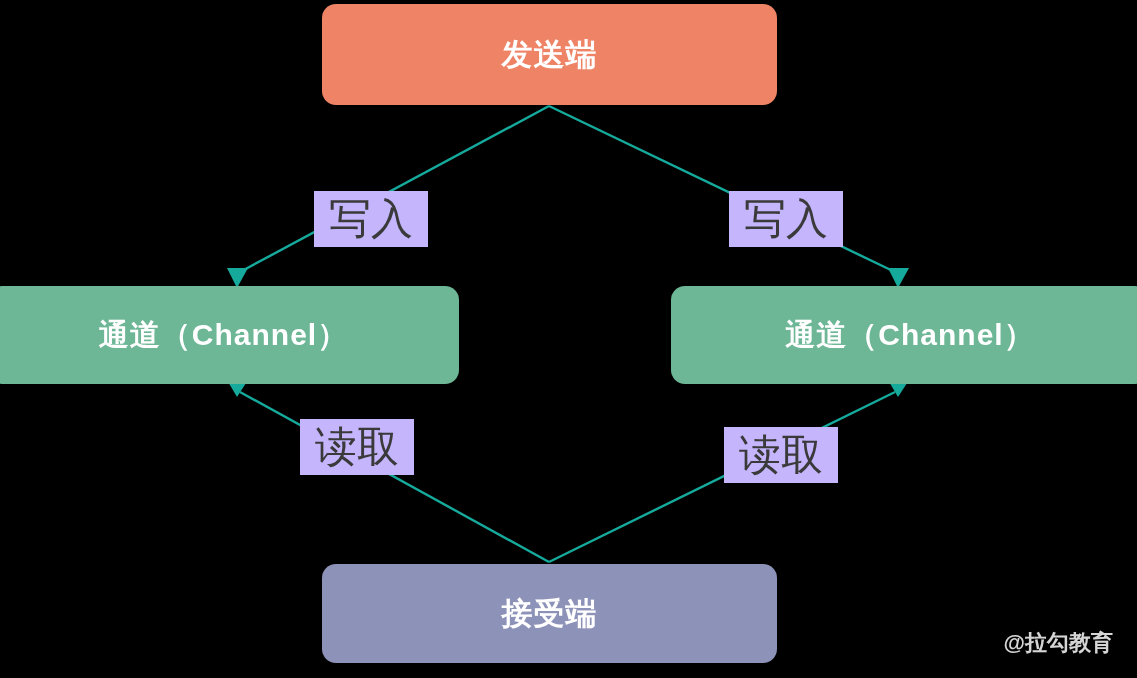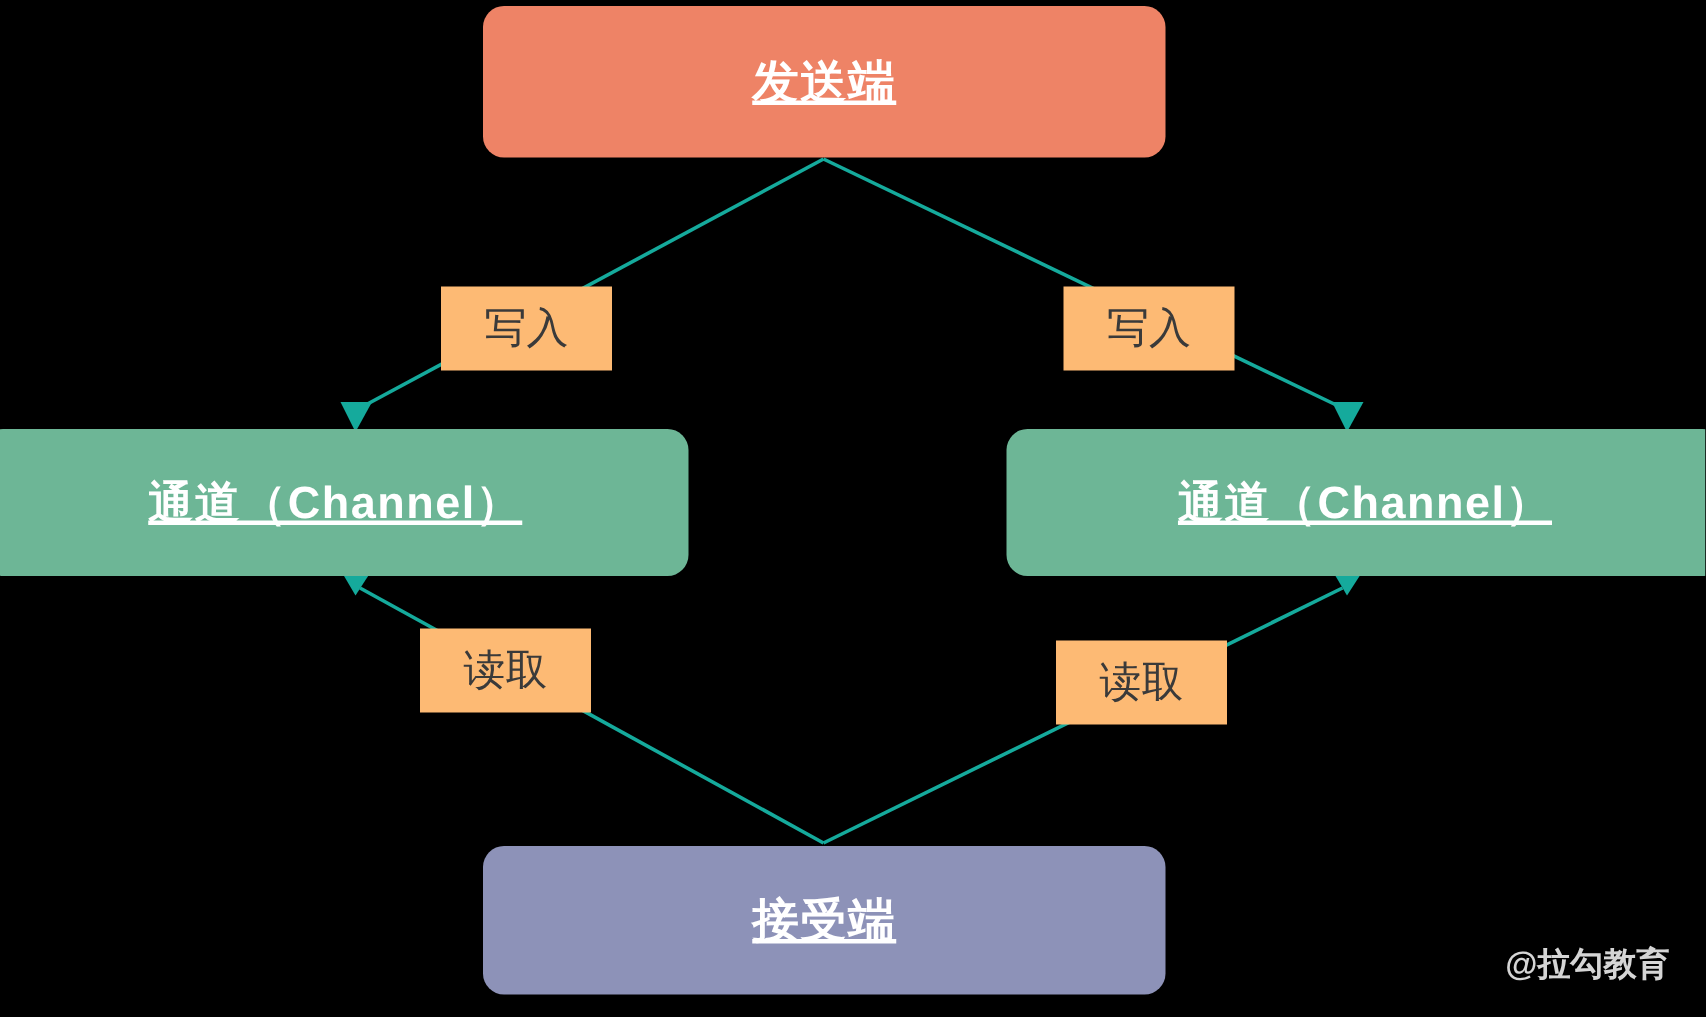--- a/index.html
+++ b/index.html
@@ -23,21 +23,20 @@
     position: absolute;
     display: flex;
     align-items: center;
     justify-content: center;
     border-radius: 14px;
     color: #ffffff;
     font-weight: bold;
     letter-spacing: 1px;
     box-sizing: border-box;
     user-select: none;
-    text-decoration: underline;
   }
   .node-sender {
     left: 322px;
     top: 4px;
     width: 455px;
     height: 101px;
     background: #ee8366;
     font-size: 31px;
   }
   .node-channel {
@@ -69,29 +68,30 @@
     left: 0;
     top: 0;
     width: 1137px;
     height: 678px;
     pointer-events: none;
   }
 
   
   .edge-label {
     position: absolute;
-    background: #fdba74;
+    background: #c4b5fd;
     color: #3a3a3a;
-    font-size: 28px;
+    font-size: 42px;
     font-weight: normal;
     display: flex;
     align-items: center;
     justify-content: center;
     box-sizing: border-box;
     user-select: none;
+    margin-left: 20px;
   }
   .label-write-left  { left: 294px; top: 191px; width: 114px; height: 56px; }
   .label-write-right { left: 709px; top: 191px; width: 114px; height: 56px; }
   .label-read-left   { left: 280px; top: 419px; width: 114px; height: 56px; }
   .label-read-right  { left: 704px; top: 427px; width: 114px; height: 56px; }
 
   
   .watermark {
     position: absolute;
     right: 24px;

